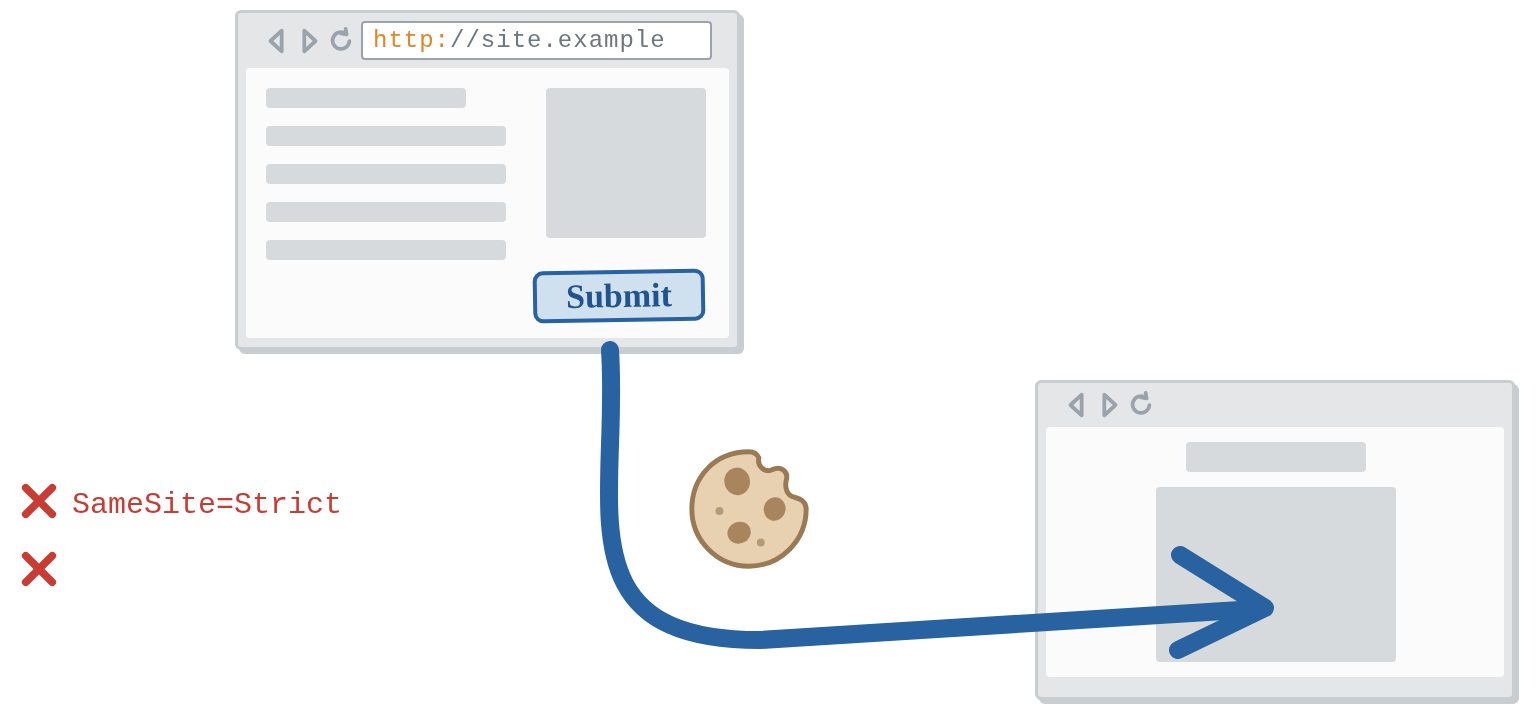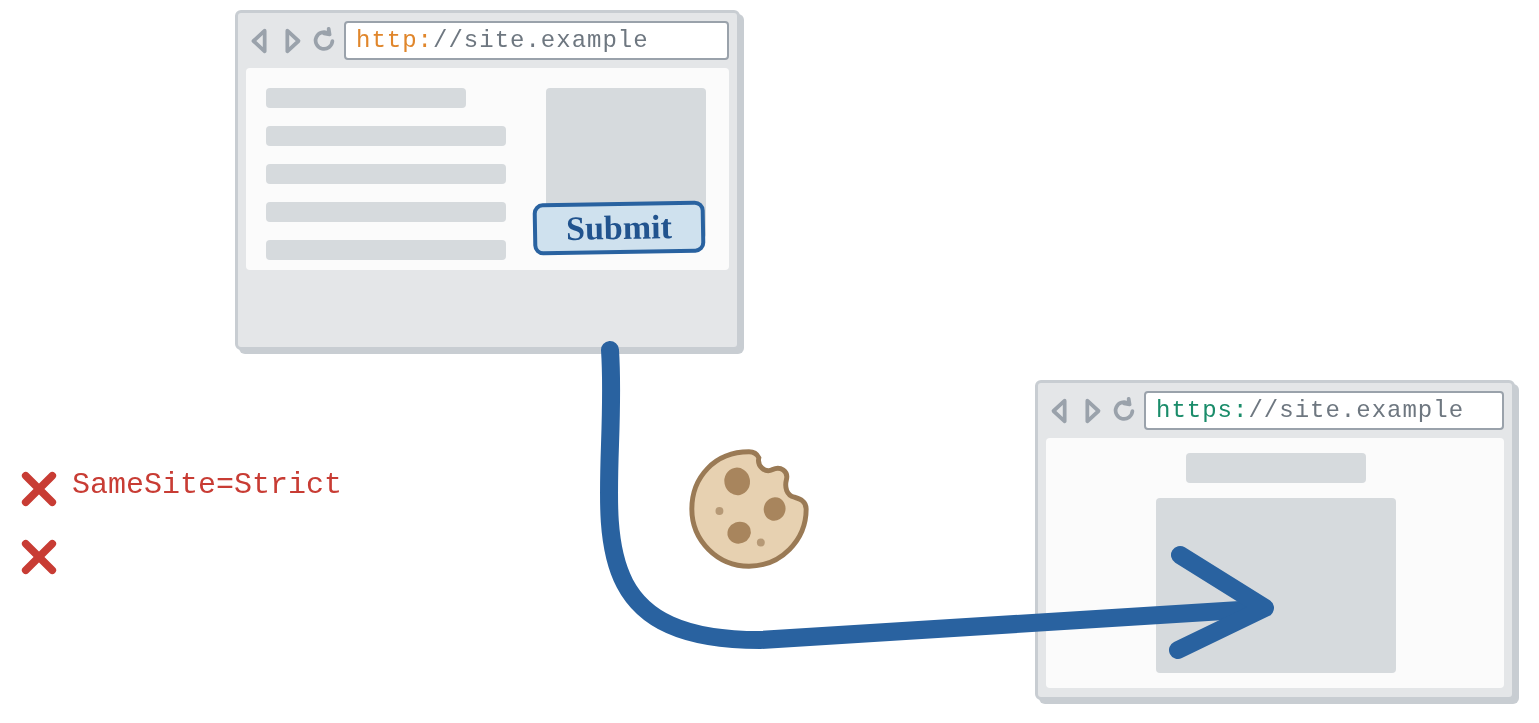--- a/index.html
+++ b/index.html
@@ -19,21 +19,21 @@
     background: #e4e6e8;
     border: 3px solid #c8cdd2;
     border-radius: 6px;
     box-shadow: 4px 4px 0 #c8cdd2;
   }
   .browser::after { 
     content: ""; position: absolute; inset:0; border-radius:6px;
   }
   .titlebar {
     display: flex; align-items: center; gap: 6px;
-    padding: 8px 8px;
+    padding: 8px 25px;
   }
   .nav-icons { display:flex; gap:4px; align-items:center; }
   .nav-svg { width: 28px; height: 28px; }
   .nav-svg path, .nav-svg circle { stroke:#9aa2ab; stroke-width:4; fill:none; stroke-linecap:round; stroke-linejoin:round;}
   .urlbar {
     flex: 1;
     background: #fff;
     border: 2px solid #9aa2ab;
     border-radius: 4px;
     padding: 4px 10px;
@@ -47,21 +47,21 @@
 
   .viewport {
     background:#fbfbfb;
     margin: 0 8px 8px 8px;
     border-radius: 4px;
     position: relative;
   }
 
   
   #b1 { top: 10px; left: 235px; width: 505px; height: 340px; }
-  #b1 .viewport { height: 202px; }
+  #b1 .viewport { height: 270px; }
   .b1-line { position:absolute; background:#d6dadd; border-radius:4px; height:20px; }
   .b1-imgbox { position:absolute; background:#d6dadd; border-radius:4px; }
   .submit-btn {
     position:absolute;
     right: 24px; bottom: 16px;
     width: 172px; height: 52px;
     background:#cfe1ee;
     border: 4px solid #2962a0;
     border-radius: 10px;
     display:flex; align-items:center; justify-content:center;
@@ -75,21 +75,21 @@
   #b2 .viewport { height: 250px; }
   .b2-box { position:absolute; background:#d6dadd; border-radius:4px; }
 
   
   .legend {
     position:absolute;
     left: 20px; top: 470px;
     font-size: 30px;
     line-height: 1;
   }
-  .legend .row { display:flex; align-items:flex-start; gap:14px; margin-bottom: 30px; }
+  .legend .row { display:flex; align-items:flex-end; gap:14px; margin-bottom: 30px; margin-top: 12px; }
   .legend .row:last-child { margin-bottom:0; }
   .mark { width:38px; height:38px; display:inline-block; }
   .txt-red { color:#c83c34; }
   .txt-green { color:#1a8c6a; }
 
   
   .cookie { position:absolute; left: 680px; top: 440px; width: 138px; height: 138px; }
 
   
   #arrow-svg { position:absolute; inset:0; pointer-events:none; }
@@ -134,23 +134,20 @@
       <svg class="nav-svg" viewBox="0 0 30 30">
             <path d="M20 4 L8 15 L20 26 Z"></path>
           </svg>
       <svg class="nav-svg" viewBox="0 0 30 30">
             <path d="M10 4 L22 15 L10 26 Z"></path>
           </svg>
       <svg class="nav-svg" viewBox="0 0 30 30">
             <path d="M24 15 A9 9 0 1 1 20 7 M20 2 L21 8 L15 7"></path>
           </svg>
     </div>
-    <div class="urlbar">
-      <span class="scheme-https">https:</span><span class="rest">//site.example</span>
-    </div>
   </div>
   <div class="viewport">
     <div class="b2-box" style="left:140px; top:15px; width:180px; height:30px;"></div>
     <div class="b2-box" style="left:110px; top:60px; width:240px; height:175px;"></div>
   </div>
 </div>
 
 <div class="legend">
   <div class="row">
     <span class="mark">

